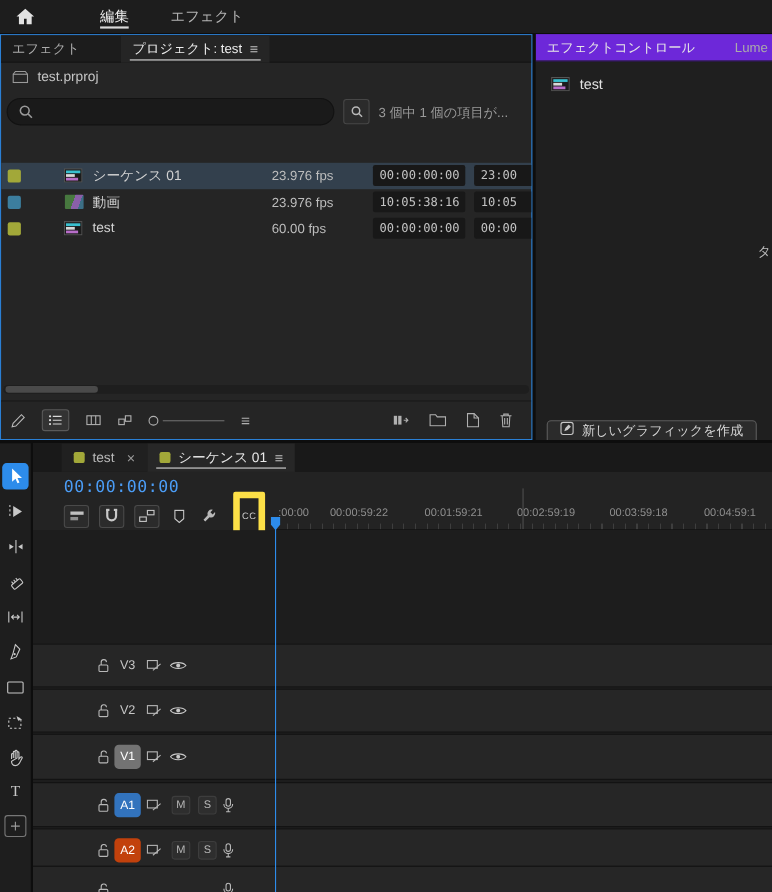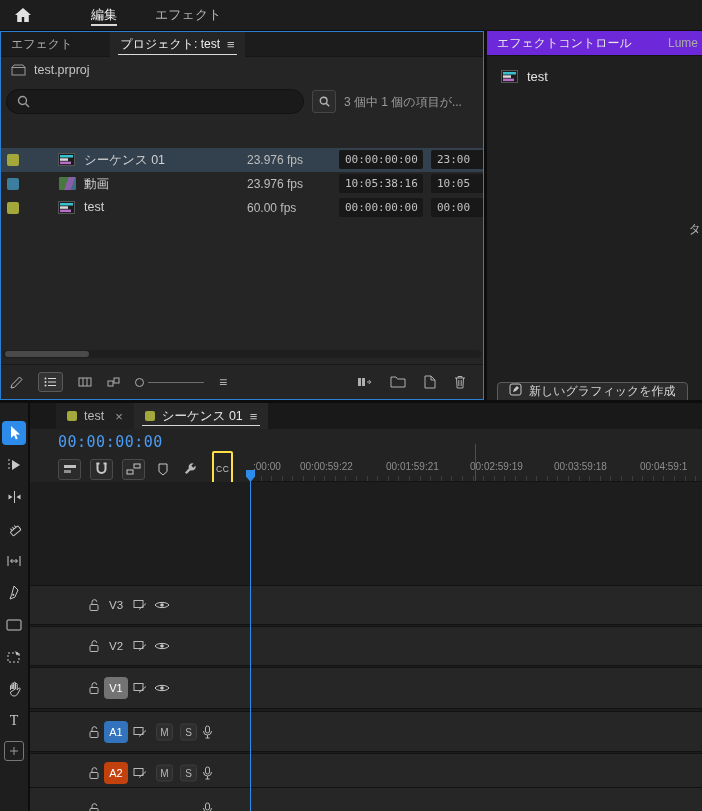--- a/index.html
+++ b/index.html
@@ -71,21 +71,21 @@
   .tl-panel { position:absolute; left:30px; top:403px; width:672px; height:408px; background:#232323; overflow:hidden; }
   .tl-tabs { height:26px; background:#191919; display:flex; align-items:stretch; padding-left:26px; }
   .tl-tab { display:flex; align-items:center; gap:7px; padding:0 11px; font-size:12.5px; background:#202020; color:#b8b8b8; position:relative; white-space:nowrap; }
   .tl-tab.active { background:#272727; color:#e9e9e9; }
   .tl-tab.active::after { content:""; position:absolute; left:8px; right:8px; bottom:3px; height:1px; background:#d8d8d8; }
   .tab-chip { width:10px; height:10px; border-radius:2px; background:#a2a839; }
   .tab-close { color:#9a9a9a; font-size:13px; margin-left:4px; }
   .tl-tc { position:absolute; top:30px; left:28px; font-family:"DejaVu Sans Mono","Liberation Mono",monospace; font-size:15px; color:#4b9cf5; letter-spacing:.5px; }
   .tl-toolbar { position:absolute; top:53px; left:28px; height:26px; display:flex; align-items:center; gap:9px; }
   .tbtn { width:23px; height:21px; border:1px solid #4a4a4a; border-radius:3px; background:#2b2b2b; display:flex; align-items:center; justify-content:center; }
-  .cc-badge { font-size:8.5px; color:#c8c8c8; border:2px solid #fde047; border-radius:2px; padding:11px 2px; letter-spacing:.5px; }
+  .cc-badge { font-size:8.5px; color:#c8c8c8; border:6px solid #fde047; border-radius:2px; padding:11px 2px; letter-spacing:.5px; }
   .tl-ruler { position:absolute; top:52px; left:220px; right:0; height:27px; border-bottom:1px solid #141414; }
   .tl-ruler .rlabel { position:absolute; top:6px; font-size:10px; color:#8e8e8e; white-space:nowrap; font-family:Liberation Sans, sans-serif; }
   .tl-ticks { position:absolute; left:0; right:0; bottom:0; height:5px; background:repeating-linear-gradient(90deg,#3e3e3e 0 1px,transparent 1px 10.6px); }
   .ruler-line { position:absolute; left:225px; top:-11px; bottom:0; width:1px; background:#4f4f4f; }
   .tl-tracks { position:absolute; top:79px; left:0; right:0; bottom:0; background:#1d1d1d; }
   .track { position:absolute; left:0; right:0; background:#262626; border-top:1px solid #121212; border-bottom:1px solid #121212; }
   .track > * { position:absolute; top:50%; transform:translateY(-50%); }
   .t-lock { left:58px; } .t-sync { left:103px; } .t-eye { left:124px; }
   .t-label { left:79px; font-size:11.5px; color:#c6c6c6; }
   .t-badge { left:74px; width:24px; height:22px; background:#3273bd; border-radius:4px; color:#fff; font-size:11px; display:flex; align-items:center; justify-content:center; }

